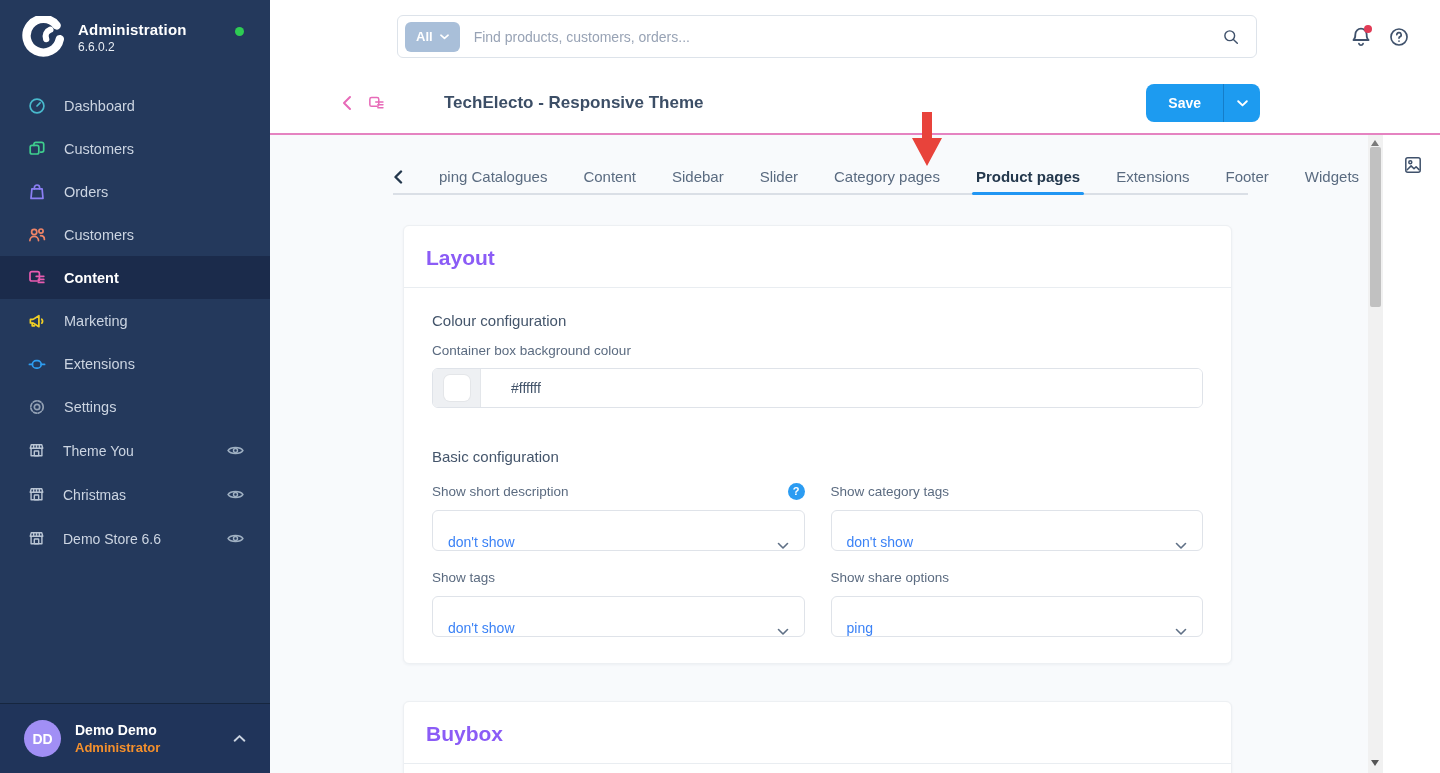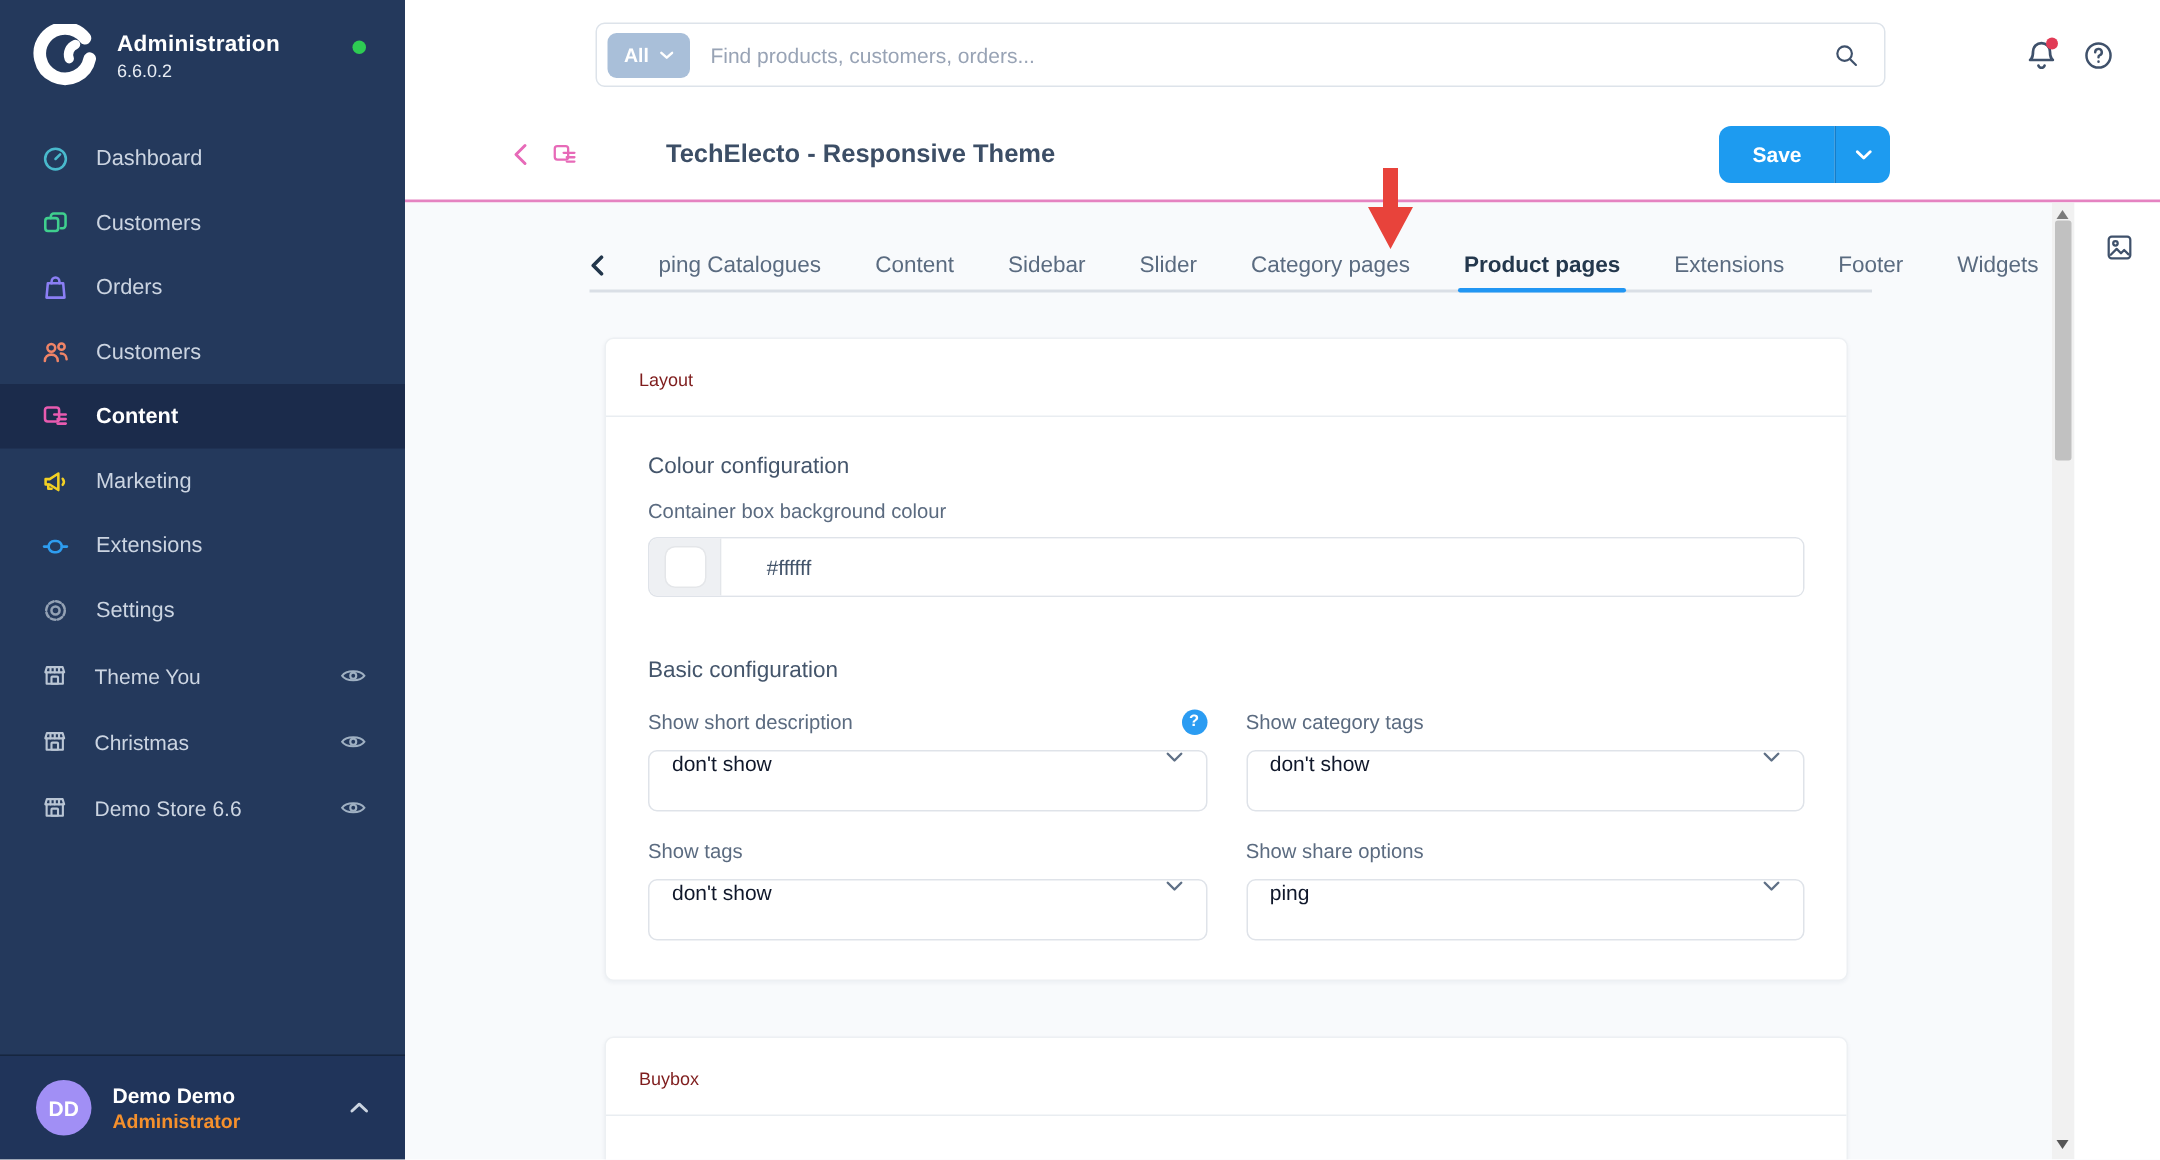--- a/index.html
+++ b/index.html
@@ -70,35 +70,35 @@
   .tab { font-size:15px; color:#5a6b80; cursor:pointer; position:relative; height:100%; display:flex; align-items:center; white-space:nowrap; }
   .tab.active { color:#24384d; font-weight:700; }
   .tab.active::after { content:""; position:absolute; left:-4px; right:-4px; bottom:-2px; height:3px; background:#2196f3; border-radius:2px; }
   .tab-scroll { background:none; border:none; cursor:pointer; padding:0; height:100%; display:flex; align-items:center; }
   .tab-scroll svg { width:10px; height:14px; }
   .tsl { color:#23374c; }
 
   .card { background:#fff; border:1px solid #edf0f3; border-radius:6px; box-shadow:0 1px 3px rgba(20,40,80,.05); width:829px; margin-left:133px; }
   .layout-card { margin-top:30px; }
   .card-head { padding:20px 22px 17px 22px; border-bottom:1px solid #e9edf1; }
-  .card-title { font-size:12px; font-weight:400; color:#7f1d1d; }
+  .card-title { font-size:21px; font-weight:700; color:#8b5cf6; }
   .card-body { padding:24px 28px 26px 28px; }
   .section-title { font-size:15px; color:#44556b; }
   .field-label { font-size:13.5px; color:#5b6b80; margin-top:14px; }
   .colour-input { margin-top:10px; height:40px; border:1px solid #dfe3e9; border-radius:6px; display:flex; align-items:stretch; overflow:hidden; background:#fff; }
   .swatch-cell { width:48px; background:#eef0f3; border-right:1px solid #e3e6ea; display:flex; align-items:center; justify-content:center; cursor:pointer; }
   .swatch { width:26px; height:26px; border-radius:6px; background:#ffffff; box-shadow:0 0 0 1px rgba(0,0,0,.04); }
   .colour-text { border:none; outline:none; flex:1; padding-left:30px; font-size:14px; color:#44556b; font-family:inherit; }
   .basic-title { margin-top:40px; }
   .grid2 { display:flex; gap:26px; }
   .col { width:374px; }
   .label-row { display:flex; align-items:center; justify-content:space-between; margin-top:16px; height:20px; }
   .label-row .field-label { margin-top:0; }
   .help-badge { width:17px; height:17px; border-radius:50%; background:#2b9cf2; color:#fff; font-size:11px; font-weight:700; display:flex; align-items:center; justify-content:center; cursor:pointer; }
-  .select { margin-top:9px; height:41px; border:1px solid #dfe3e9; border-radius:6px; background:#fff; display:flex; align-items:flex-start; justify-content:space-between; padding:0 15px; font-size:14px; color:#0f172a; cursor:pointer; }
+  .select { margin-top:9px; height:41px; border:1px solid #dfe3e9; border-radius:6px; background:#fff; display:flex; align-items:flex-end; justify-content:space-between; padding:0 15px; font-size:14px; color:#3b82f6; cursor:pointer; }
   .select svg { width:12px; height:8px; color:#5f7086; }
   .buybox-card { margin-top:37px; height:160px; }
 
   .red-arrow { position:absolute; left:642px; top:112px; z-index:30; width:30px; height:54px; }
 
   .vscrollbar { width:15px; background:#f1f1f1; position:relative; flex:none; }
   .vthumb { position:absolute; top:12px; left:2px; width:11px; height:160px; background:#c1c1c1; border-radius:2px; cursor:pointer; }
   .arr { position:absolute; left:3px; width:0; height:0; border-left:4.5px solid transparent; border-right:4.5px solid transparent; cursor:pointer; }
   .arr-up { top:5px; border-bottom:6px solid #7a7a7a; }
   .arr-down { bottom:7px; border-top:6px solid #555; }

